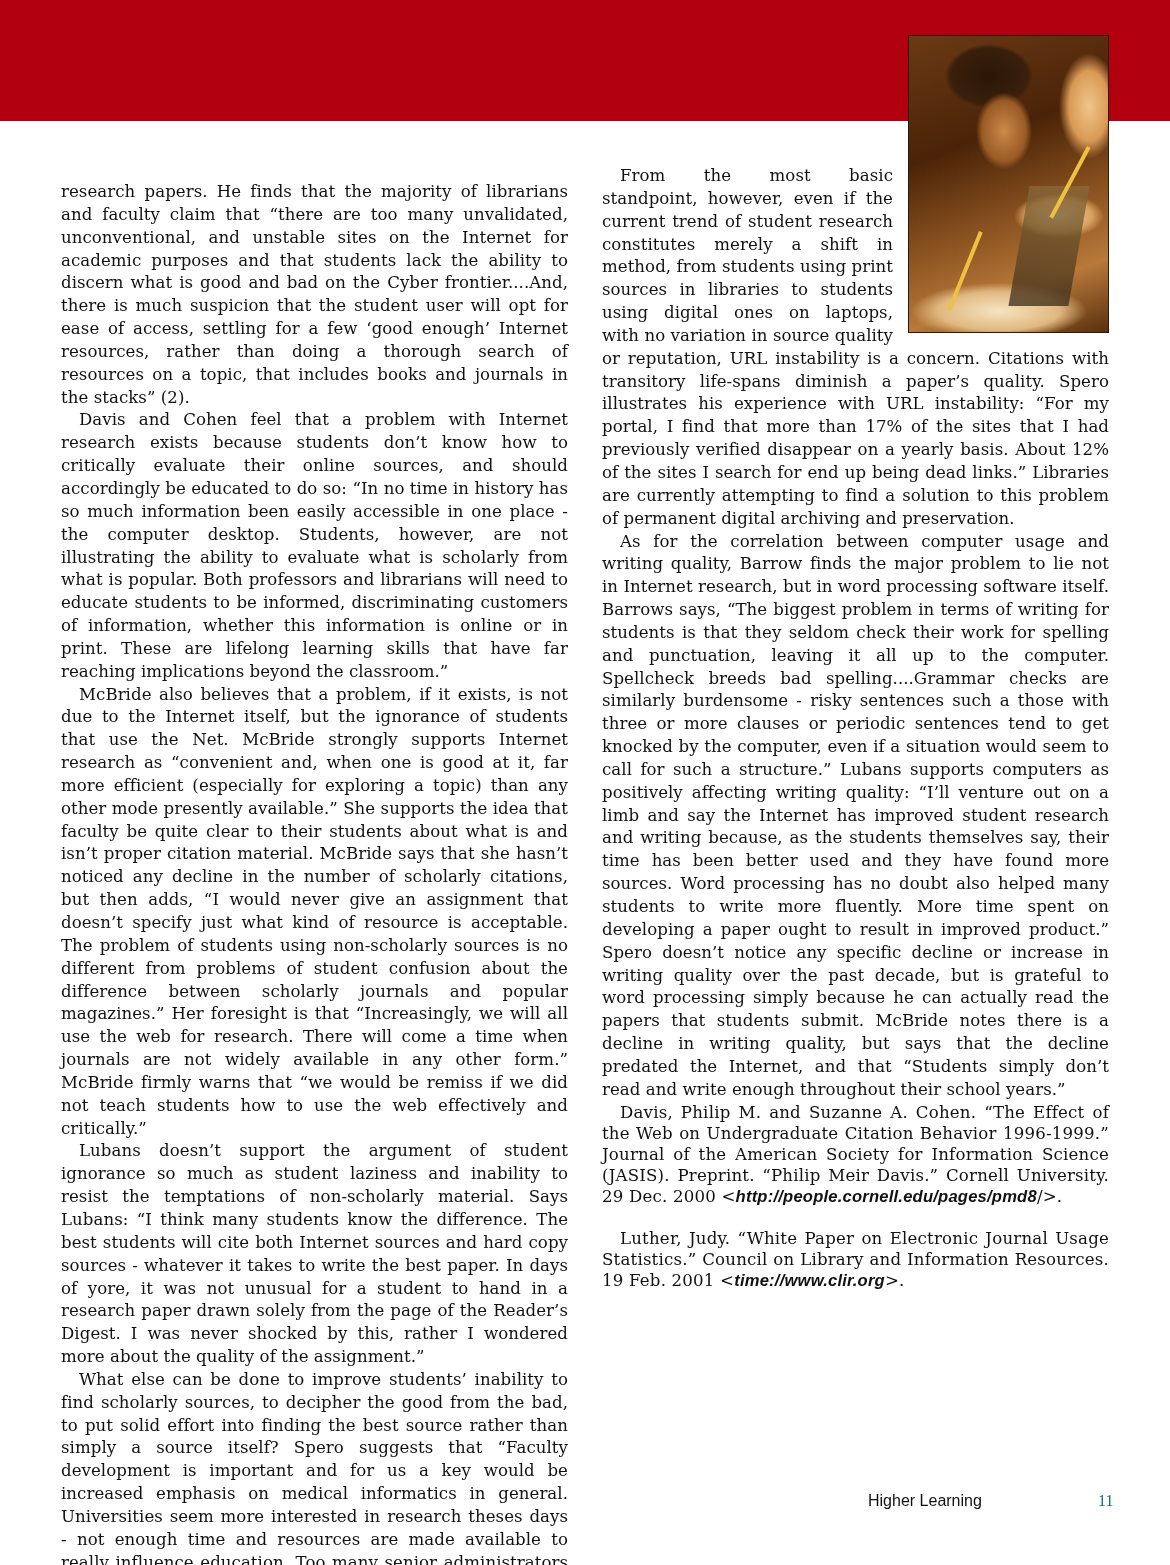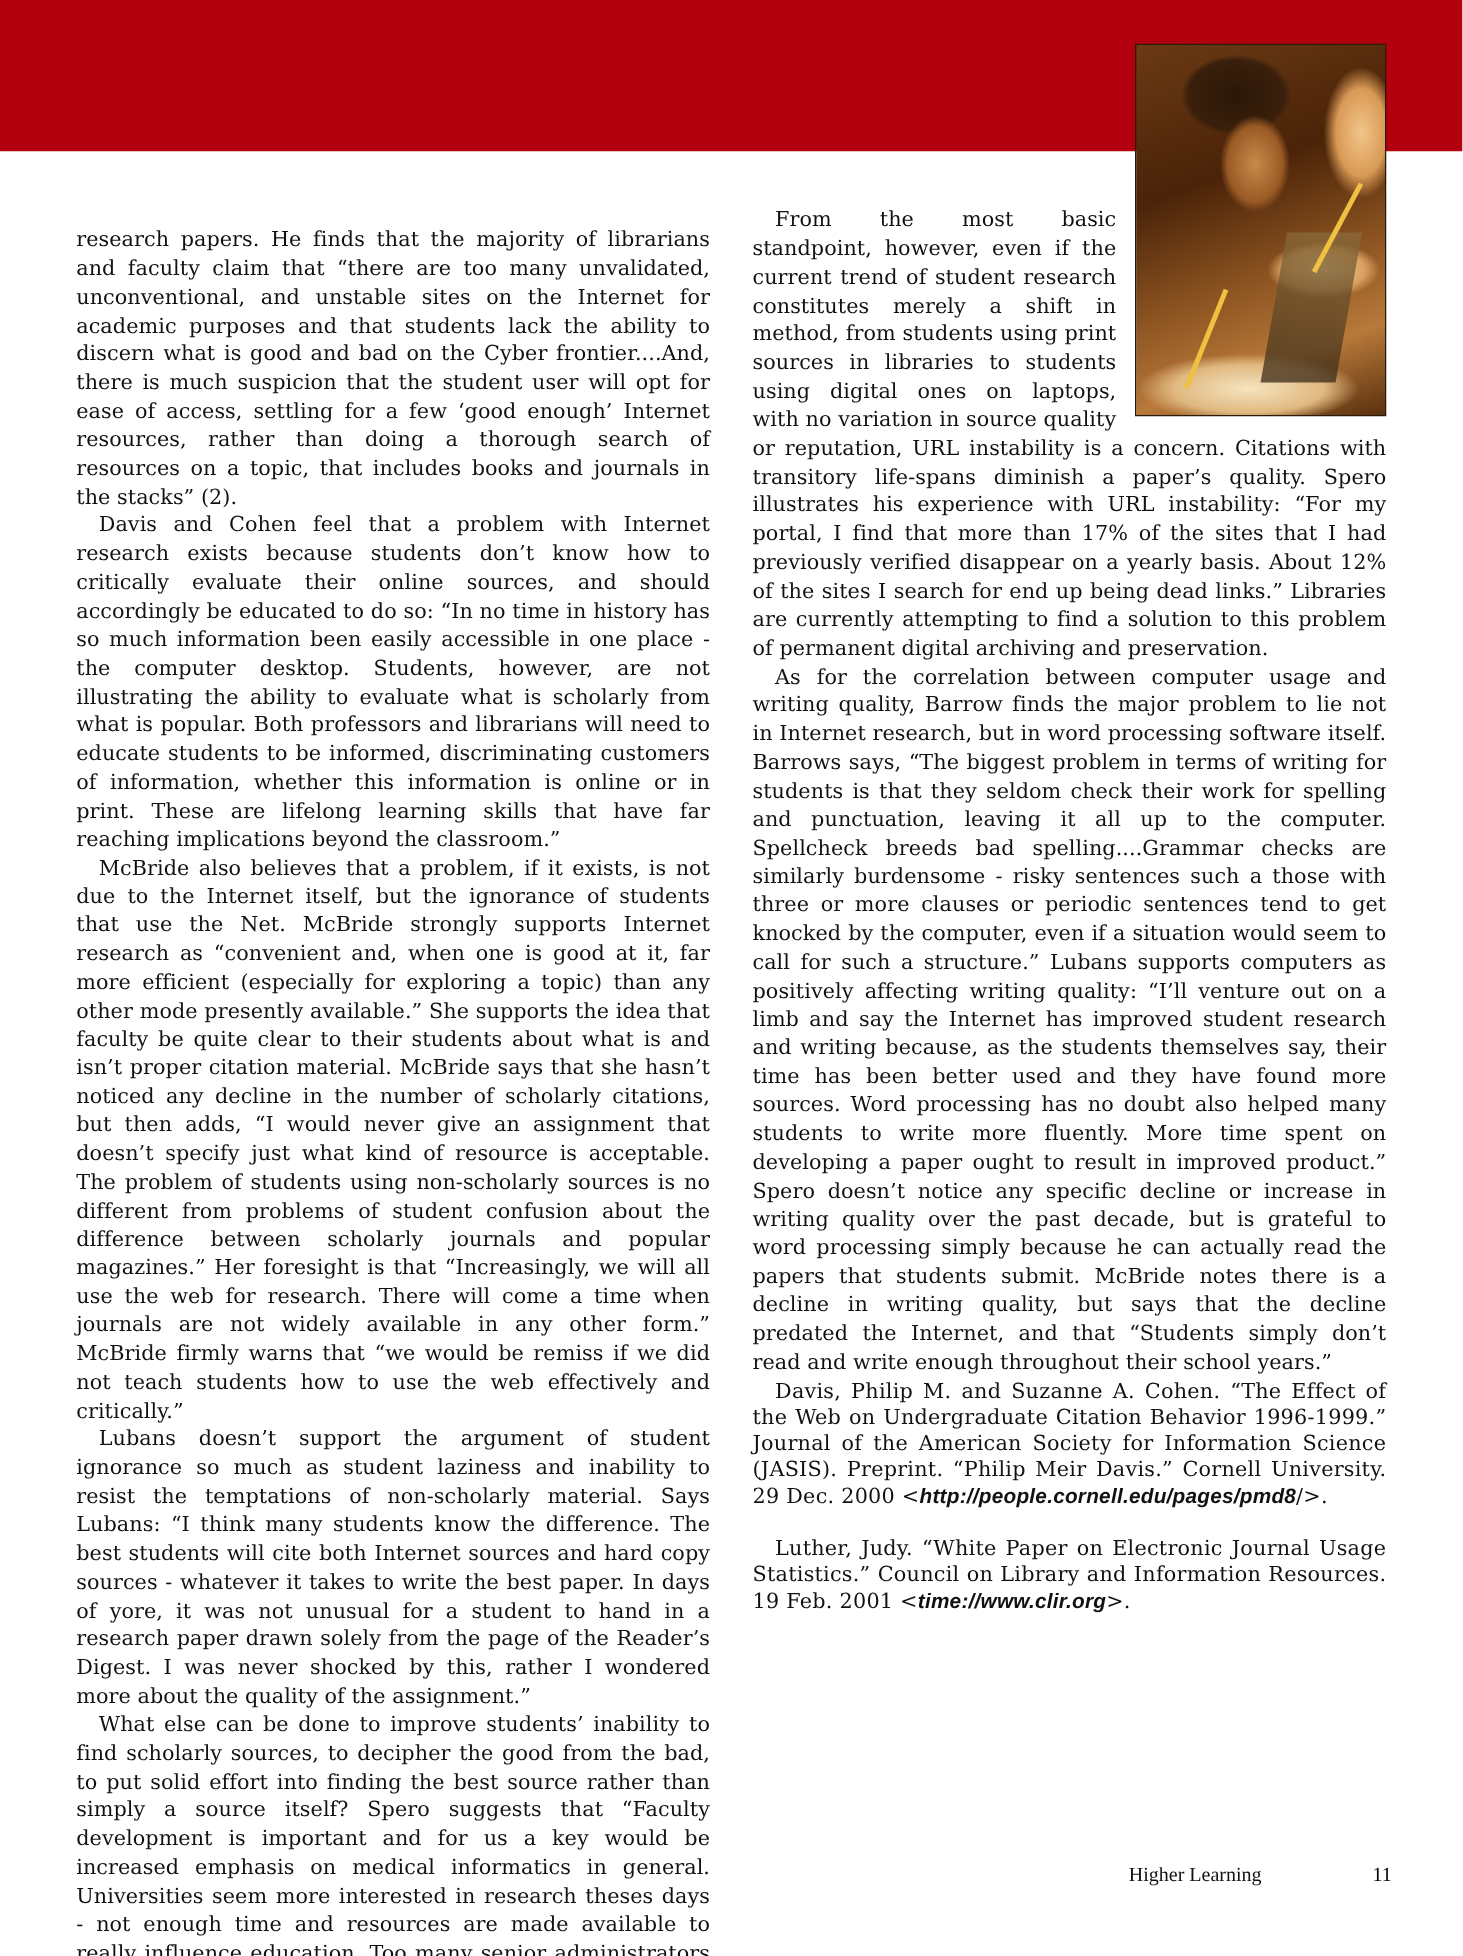--- a/index.html
+++ b/index.html
@@ -27,24 +27,24 @@
   .col-left { left:61px; top:165px; width:507px; }
   .col-right { left:602px; top:165px; width:507px; }
   .col p { margin:0; text-indent:18px; }
   .col p.noindent { text-indent:0;margin-top:16px; }
   .photo-spacer { float:right; width:216px; height:181px; }
   .refs-heading { font-weight:bold; margin:22px 0 0 0; text-indent:18px; font-family:"DejaVu Serif", serif; }
   .ref { margin:0; text-indent:18px; line-height:21px; letter-spacing:0.2px; }
   .ref + .ref { margin-top:21px; }
   .url { font-weight:bold; font-style:italic; font-family:Liberation Sans, sans-serif; }
 
-  .footer-title { position:absolute; left:868px; top:1492px; font-family:Liberation Serif, serif;
-                  font-size:16px; color:#111;margin-left:35px; }
+  .footer-title { position:absolute; left:868px; top:1492px; font-family:Liberation Sans, sans-serif;
+                  font-size:16px; color:#111; }
   .footer-page { position:absolute; left:1098px; top:1492px; font-family:"Liberation Serif", serif;
-                 font-size:16px; color:#000000; }
+                 font-size:16px; color:#0f766e; }
 </style>
 </head>
 <body>
 
 <div class="red-band"></div>
 
 <div class="photo">
   <div class="shirt"></div>
   <div class="pencil1"></div>
   <div class="pencil2"></div>

